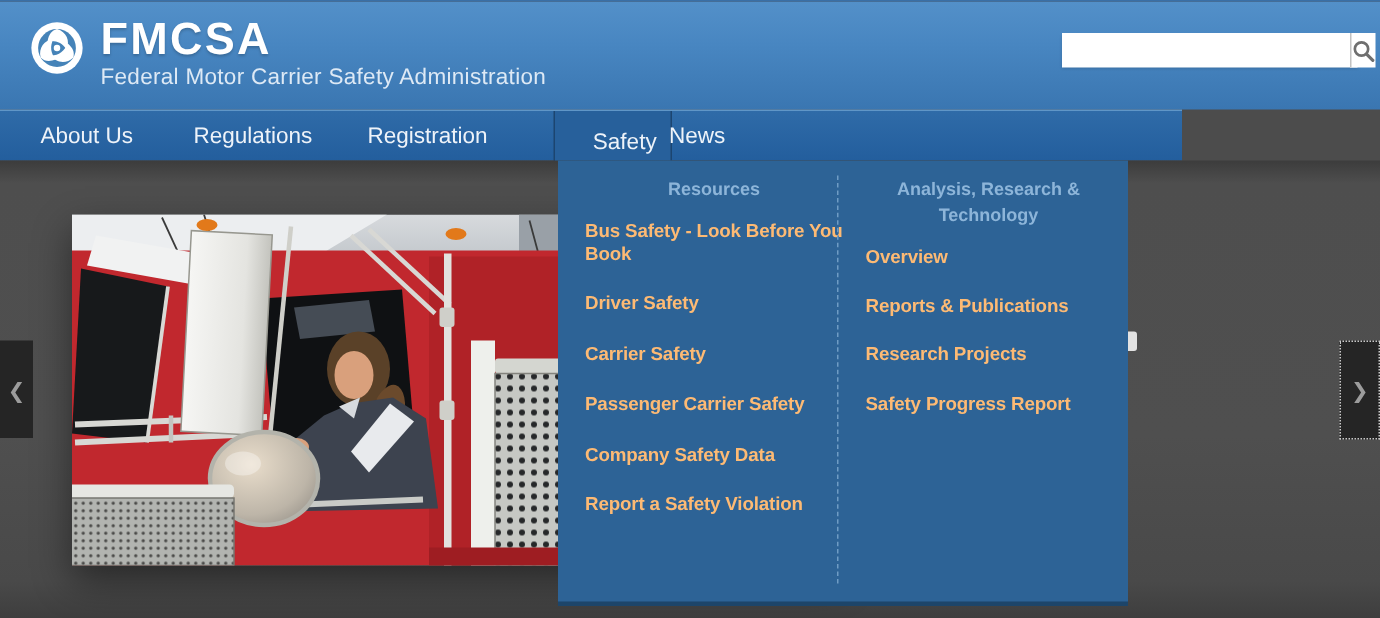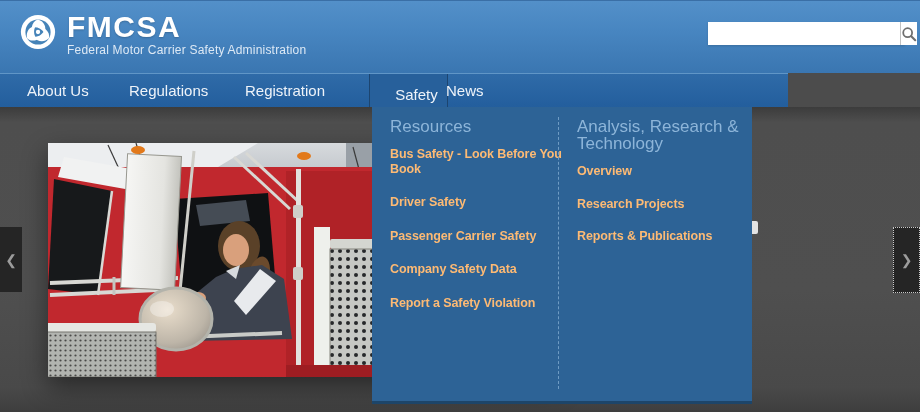--- a/index.html
+++ b/index.html
@@ -12,21 +12,21 @@
   
   .site-header{
     position:absolute; top:0; left:0; width:920px; height:73px;
     background:linear-gradient(180deg,#5democ 0,#fff 0); 
     background:linear-gradient(180deg,#5390c9 0%,#4886c1 40%,#3a76b1 100%);
     border-top:1px solid #3a6fa6;
   }
   .brand{ position:absolute; left:20px; top:10px; display:flex; gap:11px; align-items:flex-start; color:#fff; text-decoration:none; }
   .logo{ width:36px; height:36px; margin-top:3px; flex:0 0 auto; }
   .brand-name{ font-size:30px; font-weight:bold; letter-spacing:1.5px; line-height:32px; color:#fff; text-shadow:0 1px 2px rgba(0,0,0,.2); }
-  .brand-sub{ font-size:12px; color:#dde9f5; letter-spacing:.2px; }
+  .brand-sub{ font-size:15px; color:#dde9f5; letter-spacing:.2px; }
   .search{ position:absolute; left:708px; top:21px; width:197px; height:23px; background:#fff; display:flex; box-shadow:0 1px 2px rgba(0,0,0,.15); }
   .search input{ flex:1; border:0; outline:none; padding:0 8px; font-size:13px; background:transparent; color:#333; font-family:inherit; }
   .search button{ width:29px; border:0; border-left:1px solid #c2c2c2; background:#fff; display:flex; align-items:center; justify-content:center; cursor:pointer; padding:0; }
   
   .main-nav{
     position:absolute; top:73px; left:0; width:788px; height:34px;
     background:linear-gradient(180deg,#2f6ba8 0%,#235e9d 100%);
     border-top:1px solid #6096c7;
   }
   .nav-item{ position:absolute; top:0; height:33px; line-height:33px; color:#eef3f9; font-size:15px; text-decoration:none; white-space:nowrap; }
@@ -48,21 +48,21 @@
   .caption-fragment{ position:absolute; left:750px; top:114px; width:8px; height:13px; background:#e3e3e3; border-radius:2px; z-index:6; }
   
   .dropdown{
     position:absolute; left:372px; top:0; width:380px; height:297px;
     background:#2d6396; border-bottom:3px solid #1d4569; z-index:10;
   }
   .menu-col{ position:absolute; top:11px; }
   .menu-col.c1{ left:18px;  width:172px; }
   .menu-col.c2{ left:205px; width:164px; }
   .menu-divider{ position:absolute; left:186px; top:10px; bottom:12px; width:0; border-left:1px dashed #6f9cc4; }
-  .menu-header{ font-size:17px; font-weight:normal; color:#8db5d9; line-height:17px; margin-bottom:12px; }
+  .menu-header{ font-size:12px; font-weight:bold; color:#8db5d9; line-height:17px; margin-bottom:12px;text-align:center; }
   .menu-item{ display:block; font-size:12.5px; font-weight:bold; color:#fdba74; line-height:14.5px; text-decoration:none; margin-bottom:19px; letter-spacing:-.1px; }
   .menu-col.c2 .menu-item{ margin-bottom:18px; }
 </style>
 </head>
 <body>
 
 <div class="page">
 
   <header class="site-header">
     <a class="brand" href="#">
@@ -195,27 +195,29 @@
       <span>❯</span>
     </button>
 
     <div class="caption-fragment"></div>
 
     <div class="dropdown">
       <div class="menu-col c1">
         <div class="menu-header">Resources</div>
         <a class="menu-item" href="#">Bus Safety - Look Before You Book</a>
         <a class="menu-item" href="#">Driver Safety</a>
+        <a class="menu-item" href="#">Carrier Safety</a>
         <a class="menu-item" href="#">Passenger Carrier Safety</a>
         <a class="menu-item" href="#">Company Safety Data</a>
         <a class="menu-item" href="#">Report a Safety Violation</a>
       </div>
       <div class="menu-divider"></div>
       <div class="menu-col c2">
         <div class="menu-header">Analysis, Research &amp; Technology</div>
         <a class="menu-item" href="#">Overview</a>
+        <a class="menu-item" href="#">Reports &amp; Publications</a>
         <a class="menu-item" href="#">Research Projects</a>
-        <a class="menu-item" href="#">Reports &amp; Publications</a>
+        <a class="menu-item" href="#">Safety Progress Report</a>
       </div>
     </div>
 
   </div>
 </div>
 
 </body></html>

